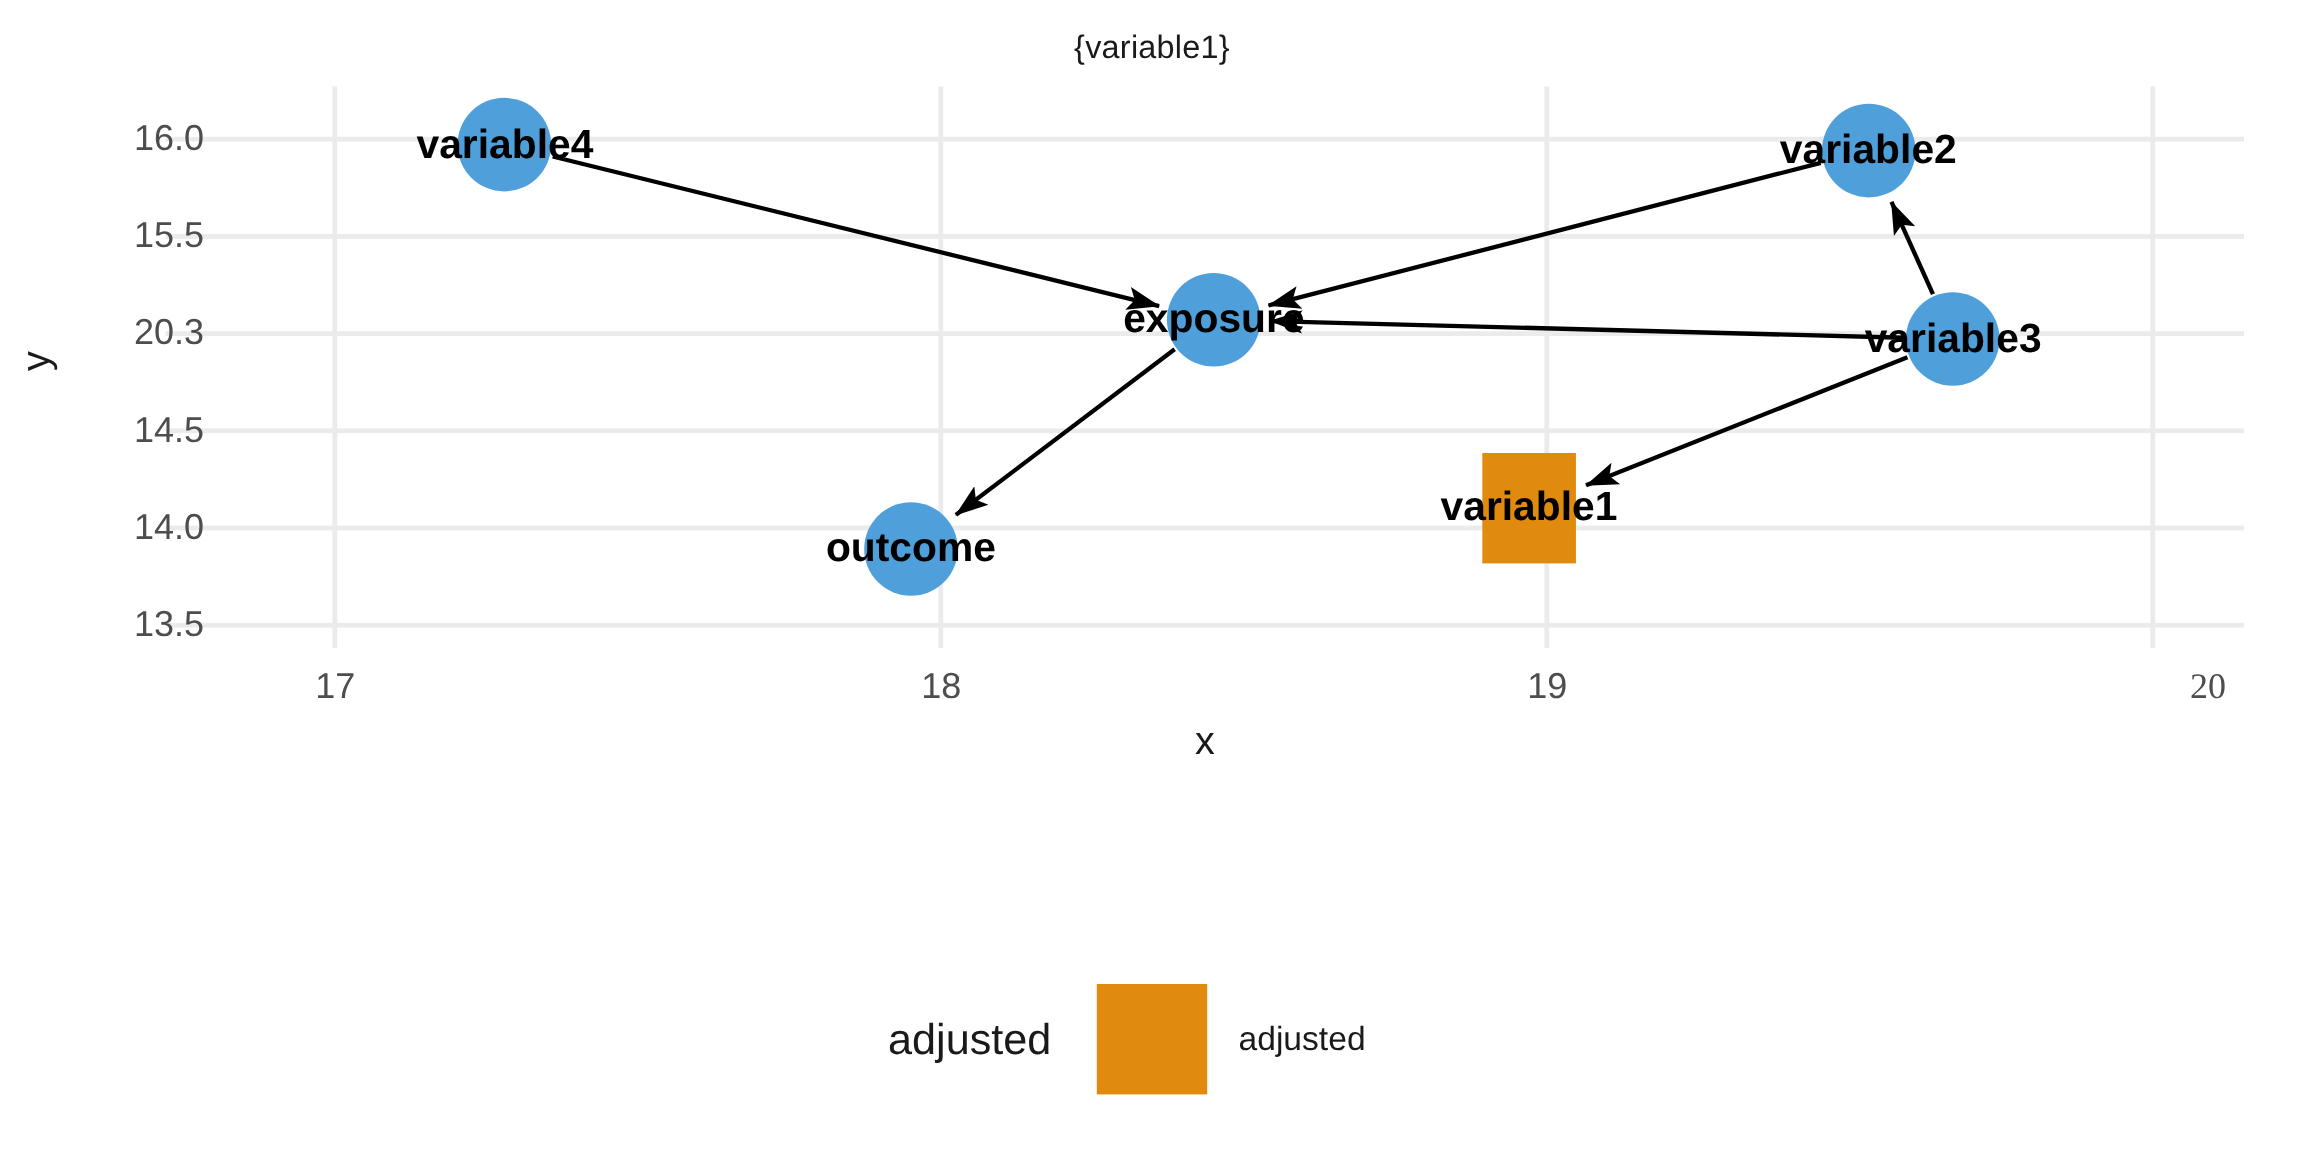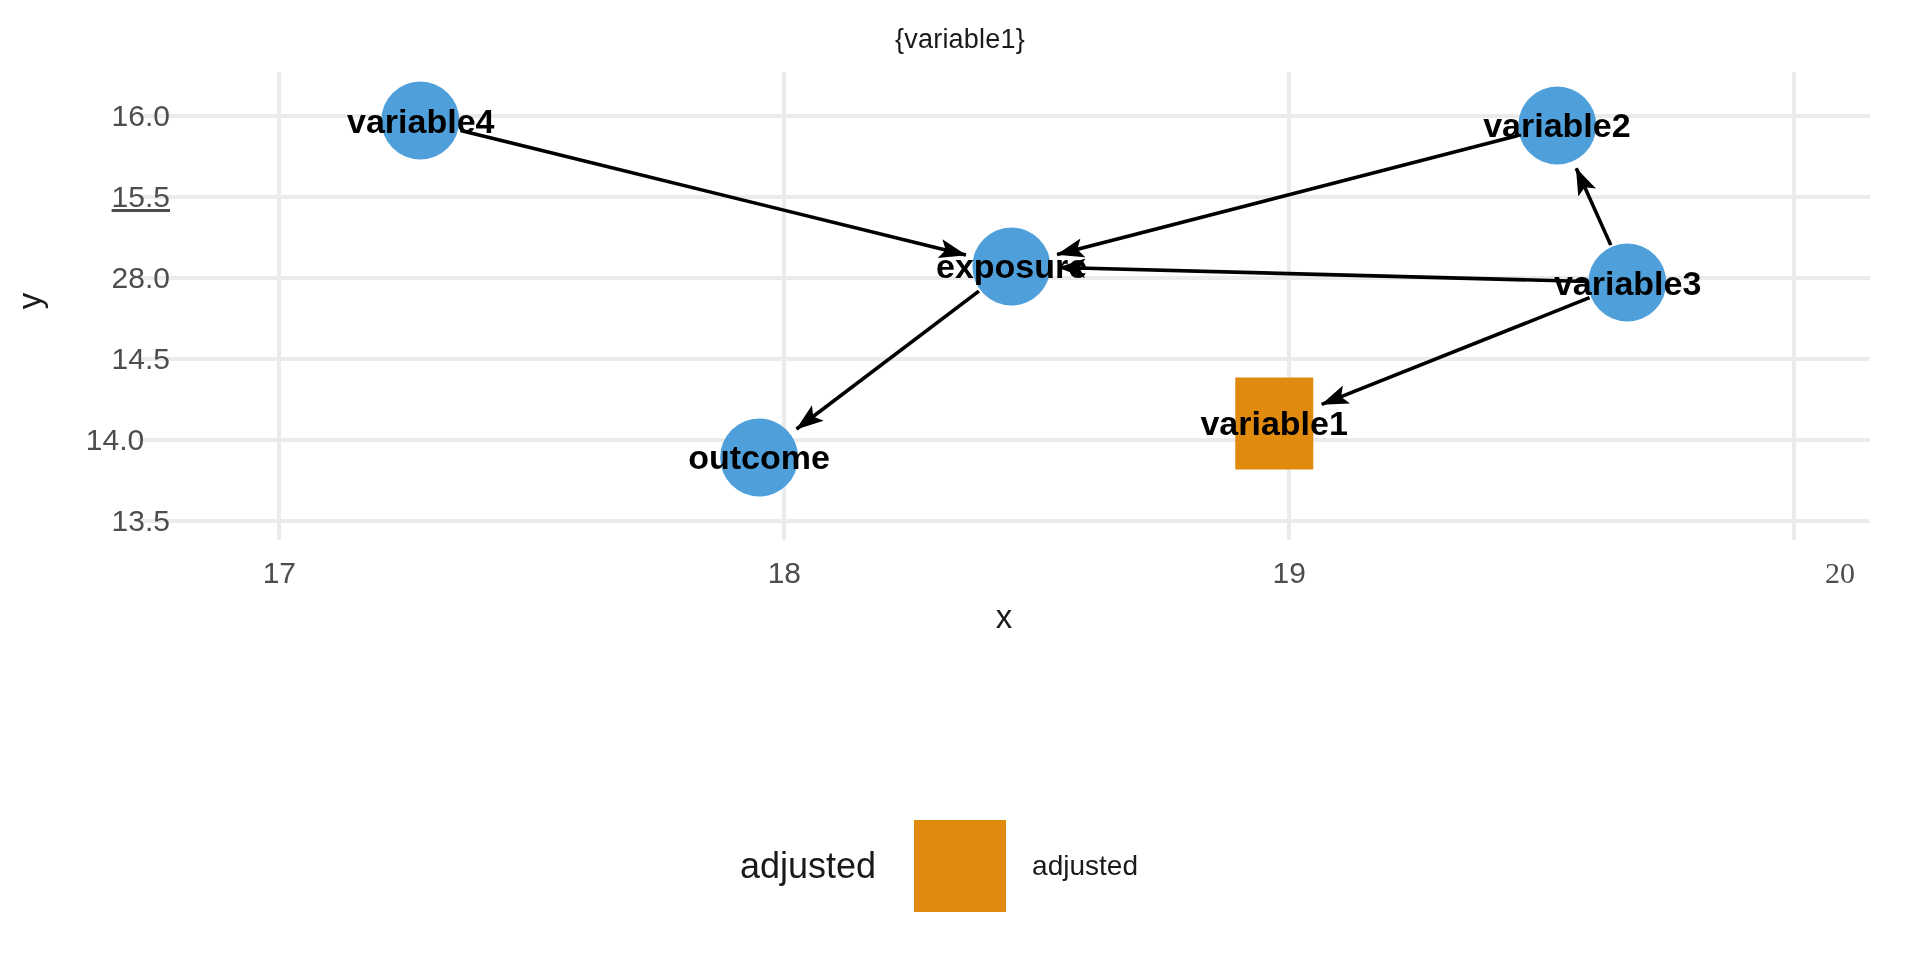--- a/index.html
+++ b/index.html
@@ -201,24 +201,24 @@
       <div class="gridline-h" style="top: 446.567px;"></div>
       <div class="gridline-h" style="top: 365.599px;"></div>
       <div class="gridline-h" style="top: 284.63px;"></div>
       <div class="gridline-h" style="top: 203.661px;"></div>
       <div class="gridline-h" style="top: 122.692px;"></div>
       <div class="gridline-h" style="top: 41.7232px;"></div>
     </div>
 
   <div id="axis-ticks">
       <div class="ytick" style="top: 520.567px;">13.5</div>
-      <div class="ytick" style="top: 439.599px; text-align: center;">14.0</div>
+      <div class="ytick" style="top: 439.599px;">14.0</div>
       <div class="ytick" style="top: 358.63px;">14.5</div>
-      <div class="ytick" style="top: 277.661px;">28.0</div>
-      <div class="ytick" style="top: 196.692px; text-decoration: underline;">15.5</div>
+      <div class="ytick" style="top: 277.661px;">20.3</div>
+      <div class="ytick" style="top: 196.692px;">15.5</div>
       <div class="ytick" style="top: 115.723px;">16.0</div>
       <div class="xtick" style="left: 279.388px;">17</div>
       <div class="xtick" style="left: 784.344px;">18</div>
       <div class="xtick" style="left: 1289.3px;">19</div>
       <div class="xtick" style="left: 1840px; font-family: Liberation Serif, serif;">20</div>
     </div>
 
   <div class="axis-title-x">x</div>
 
   <div class="axis-title-y">y</div>

